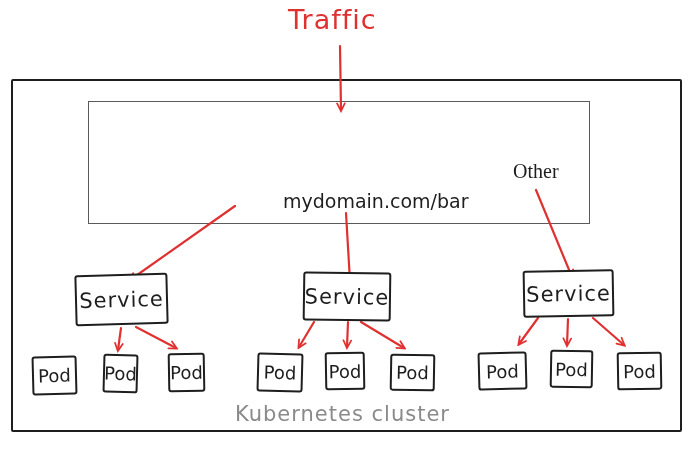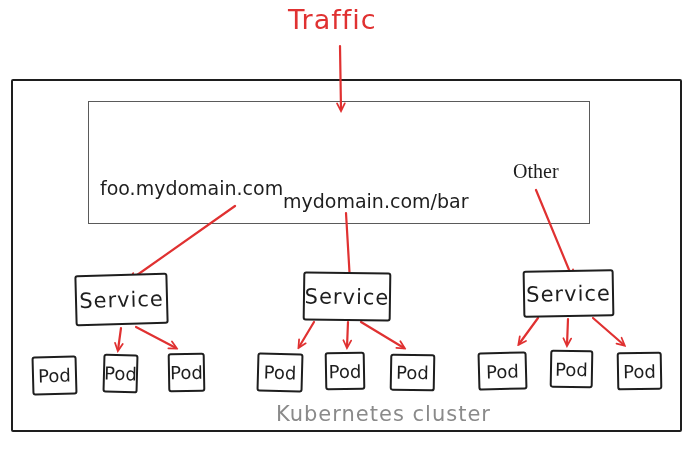--- a/index.html
+++ b/index.html
@@ -40,21 +40,21 @@
   .pod-1{left:32px;top:356px;width:45px;height:39px;transform:rotate(-1.5deg);}
   .pod-2{left:103px;top:354px;width:35px;height:39px;transform:rotate(1.5deg);}
   .pod-3{left:168px;top:353px;width:37px;height:39px;transform:rotate(-1deg);}
   .pod-4{left:257px;top:353px;width:46px;height:39px;transform:rotate(1.5deg);}
   .pod-5{left:325px;top:352px;width:40px;height:38px;transform:rotate(-1deg);}
   .pod-6{left:390px;top:354px;width:45px;height:37px;transform:rotate(1deg);}
   .pod-7{left:478px;top:352px;width:49px;height:38px;transform:rotate(-1.5deg);}
   .pod-8{left:550px;top:350px;width:43px;height:38px;transform:rotate(1deg);}
   .pod-9{left:617px;top:352px;width:45px;height:38px;transform:rotate(-1deg);}
 
-  .cluster-label{left:235px;top:404px;font-size:21px;color:var(--cluster-text);letter-spacing:1px;margin-left:41px;}
+  .cluster-label{left:235px;top:404px;font-size:21px;color:var(--cluster-text);letter-spacing:1px;}
 
   svg.arrows{position:absolute;left:0;top:0;width:700px;height:452px;pointer-events:none;}
   .arrow{stroke:var(--arrow-red);stroke-width:2.2;stroke-linecap:round;fill:none;}
   .arrowhead{stroke:var(--arrow-red);fill:none;}
 </style>
 </head>
 <body>
 
 <div class="stage">
 
@@ -76,21 +76,20 @@
     <line class="arrow" x1="136" y1="327" x2="176" y2="348" marker-end="url(#ah)"></line>
     <line class="arrow" x1="314" y1="322" x2="299" y2="347" marker-end="url(#ah)"></line>
     <line class="arrow" x1="348" y1="322" x2="347" y2="347" marker-end="url(#ah)"></line>
     <line class="arrow" x1="361" y1="322" x2="404" y2="348" marker-end="url(#ah)"></line>
     <line class="arrow" x1="538" y1="318" x2="519" y2="344" marker-end="url(#ah)"></line>
     <line class="arrow" x1="568" y1="319" x2="567" y2="345" marker-end="url(#ah)"></line>
     <line class="arrow" x1="593" y1="318" x2="624" y2="345" marker-end="url(#ah)"></line>
   </svg>
 
   <div class="label traffic-label">Traffic</div>
-  <div class="label rule-foo">foo.mydomain.com</div>
   <div class="label rule-bar">mydomain.com/bar</div>
   <div class="label rule-other">Other</div>
 
   <div class="node service svc-1">Service</div>
   <div class="node service svc-2">Service</div>
   <div class="node service svc-3">Service</div>
 
   <div class="node pod pod-1">Pod</div>
   <div class="node pod pod-2">Pod</div>
   <div class="node pod pod-3">Pod</div>

